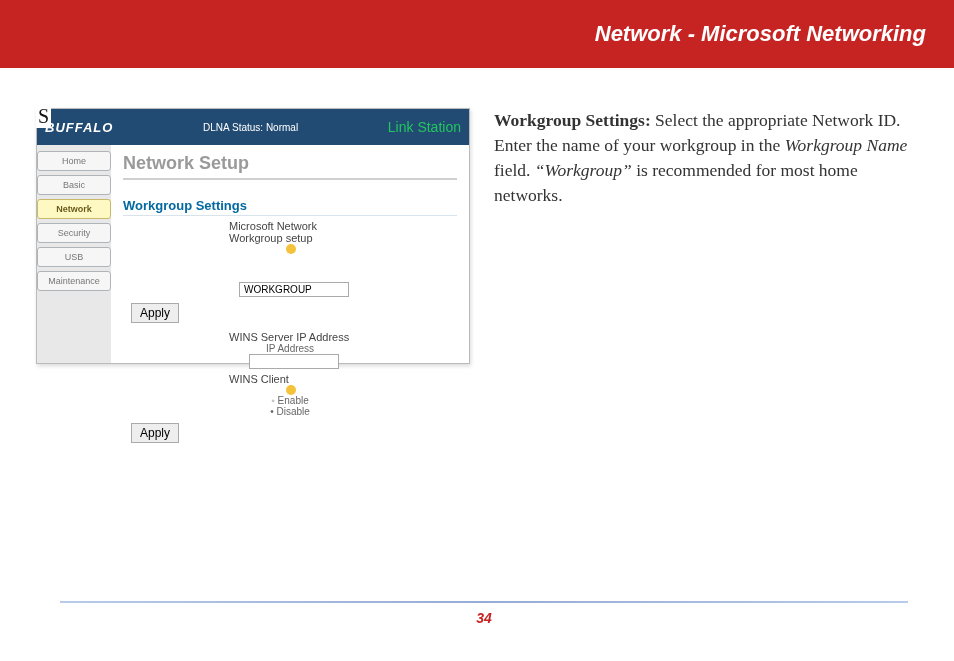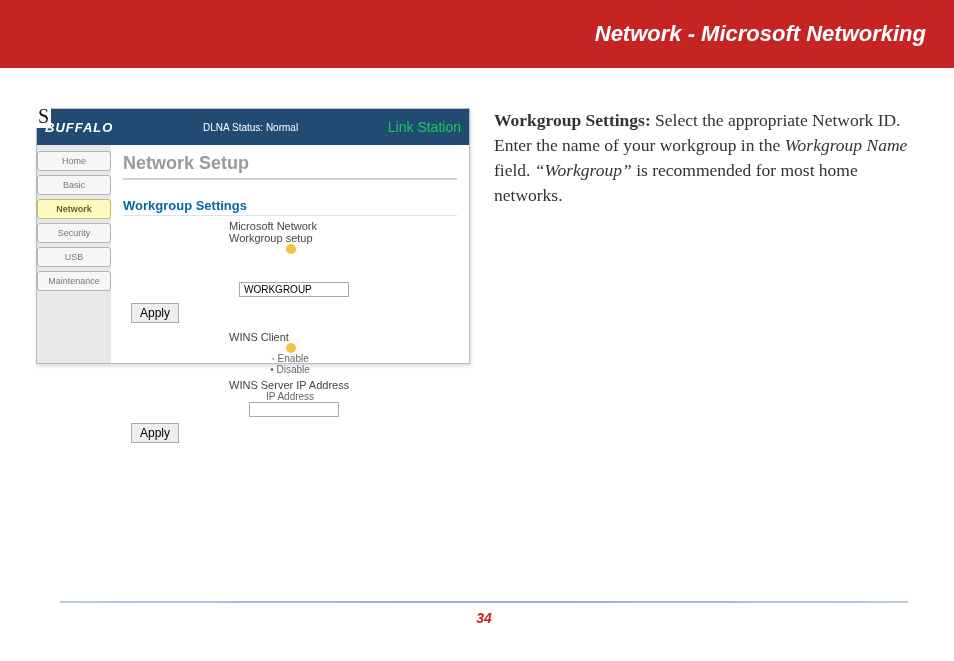--- a/index.html
+++ b/index.html
@@ -228,30 +228,30 @@
 
         <div class="section-label">Workgroup Settings</div>
         <div class="row">
           <span class="row-label">Microsoft Network Workgroup setup</span>
           <span class="bullet y"></span>
           <input class="inp wide" value="WORKGROUP" style="">
         </div>
         <button class="apply">Apply</button>
 
         <div class="row">
+          <span class="row-label">WINS Server IP Address</span>
+          <span class="radio-lbl">IP Address</span>
+          <input class="inp small" style="">
+        </div>
+        <div class="row">
           <span class="row-label">WINS Client</span>
           <span class="bullet y"></span>
           <span class="radio-lbl">◦ <span>Enable</span></span>
           <span class="radio-lbl">• <span>Disable</span></span>
         </div>
-        <div class="row">
-          <span class="row-label">WINS Server IP Address</span>
-          <span class="radio-lbl">IP Address</span>
-          <input class="inp small" style="">
-        </div>
         <button class="apply">Apply</button>
       </div>
     </div>
   </div>
 
   <div class="text-col">
     <p>
       <b>Workgroup Settings:</b><span>  Select the appropriate Network ID.  Enter the name of your workgroup in the </span><span class="i">Workgroup Name</span><span> field.  </span><span class="i">“Workgroup”</span><span> is recommended for most home networks.</span>
     </p>
   </div>

